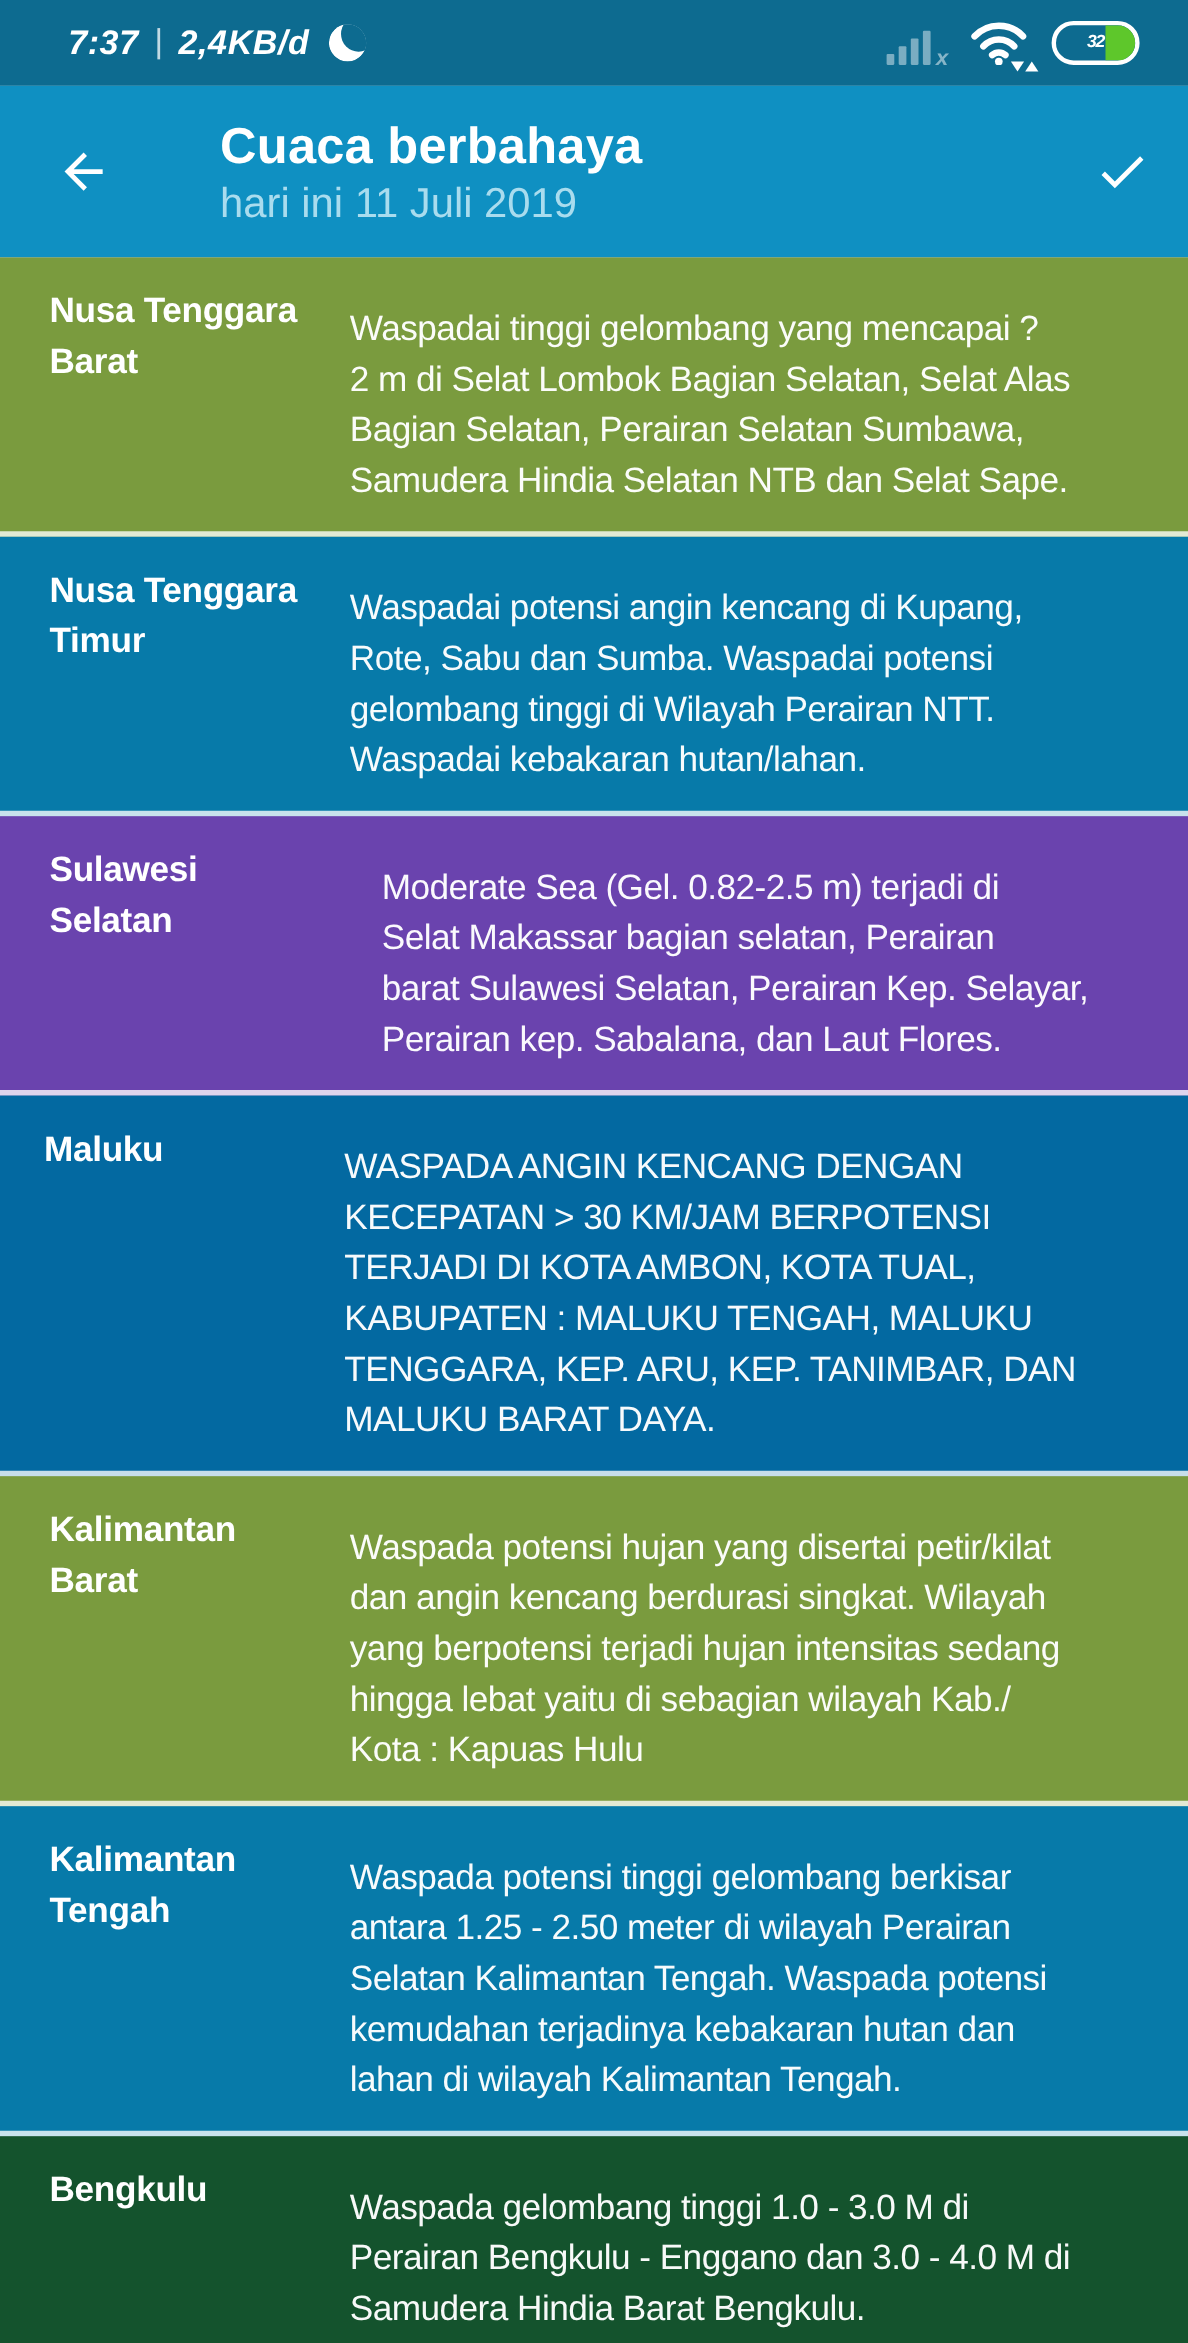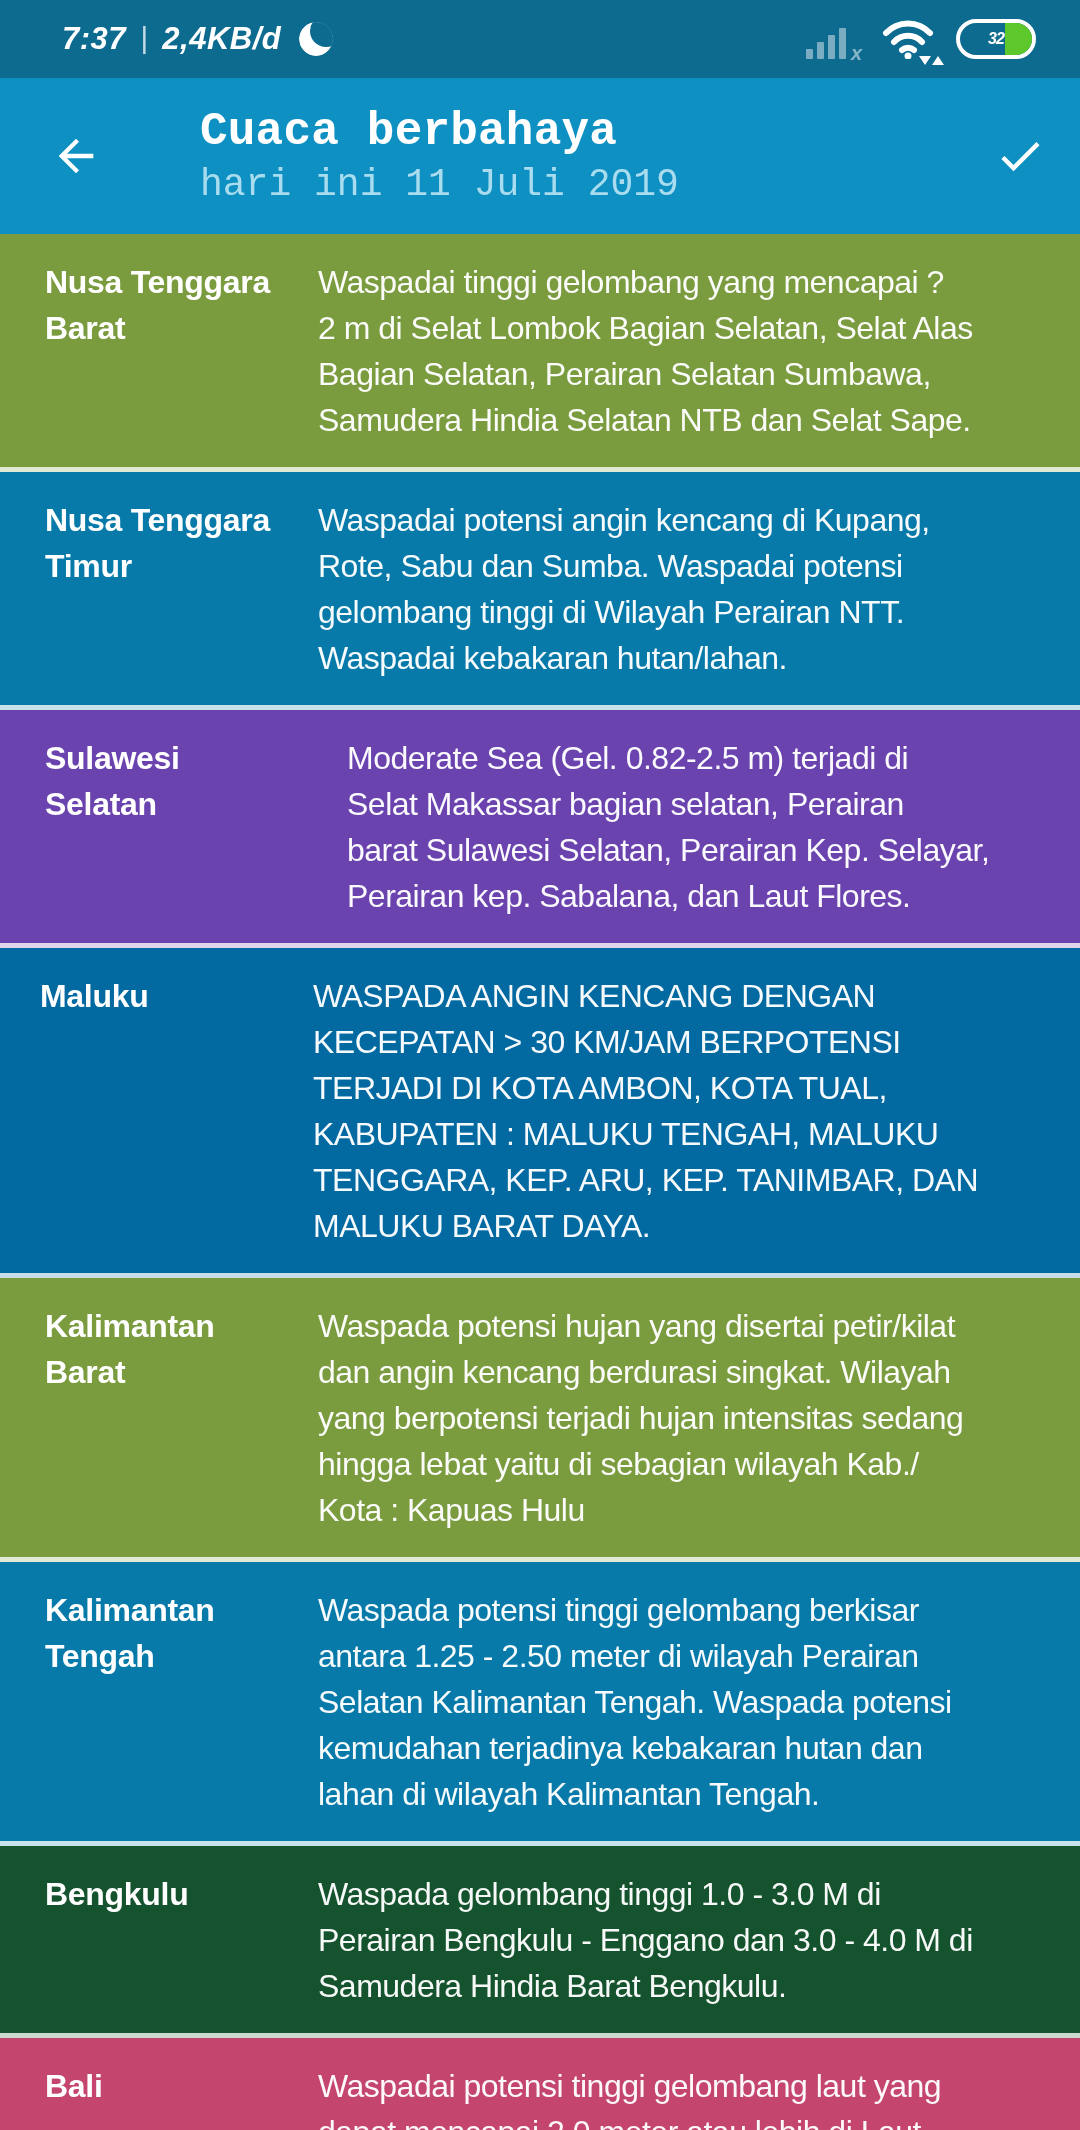--- a/index.html
+++ b/index.html
@@ -31,41 +31,41 @@
   .wifi .tri-up{width:0;height:0;border-left:6px solid transparent;border-right:6px solid transparent;border-bottom:9px solid #fff;}
   .battery{
     position:relative;width:80px;height:40px;border:4px solid #fff;border-radius:21px;
     box-sizing:border-box;overflow:hidden;display:flex;align-items:center;justify-content:center;
   }
   .battery-fill{position:absolute;right:0;top:0;bottom:0;width:38%;}
   .battery-num{position:relative;z-index:1;font-size:16px;font-weight:700;color:#fff;letter-spacing:-1px;}
   
   .app-bar{
     height:156px;background:#0f90c2;color:#fff;
-    display:flex;align-items:center;padding:0 32px 0 48px;box-sizing:border-box;font-family:Liberation Mono, monospace;
+    display:flex;align-items:center;padding:0 32px 0 48px;box-sizing:border-box;
   }
   .icon-btn{width:56px;height:56px;display:flex;align-items:center;justify-content:center;flex:none;}
   .titles{flex:1;margin-left:96px;margin-top:2px;}
   .title{font-size:46px;font-weight:700;line-height:56px;letter-spacing:0.2px;}
   .subtitle{font-size:38px;line-height:50px;color:#a9dcee;font-weight:400;}
   
   .warning-list{display:block;}
   .card{
     display:flex;align-items:flex-start;color:#fff;
     padding:25px 45px 24px 45px;box-sizing:border-box;
     border-bottom:5px solid rgba(255,255,255,.78);
   }
   .card:last-child{border-bottom:none;}
   .region{
     width:245px;flex:none;margin-right:28px;
     font-size:32px;font-weight:700;line-height:46px;letter-spacing:-0.3px;
   }
   .desc{
     flex:1;font-size:32px;font-weight:400;line-height:46px;letter-spacing:-0.5px;
-    white-space:pre-line;color:rgba(255,255,255,.97);
+    white-space:pre-line;color:rgba(255,255,255,.97);margin-top:16px;
   }
 </style>
 </head>
 <body>
 
 <div class="screen">
 
   <div class="status-bar">
     <div class="sb-left">
       <span>7:37</span>

